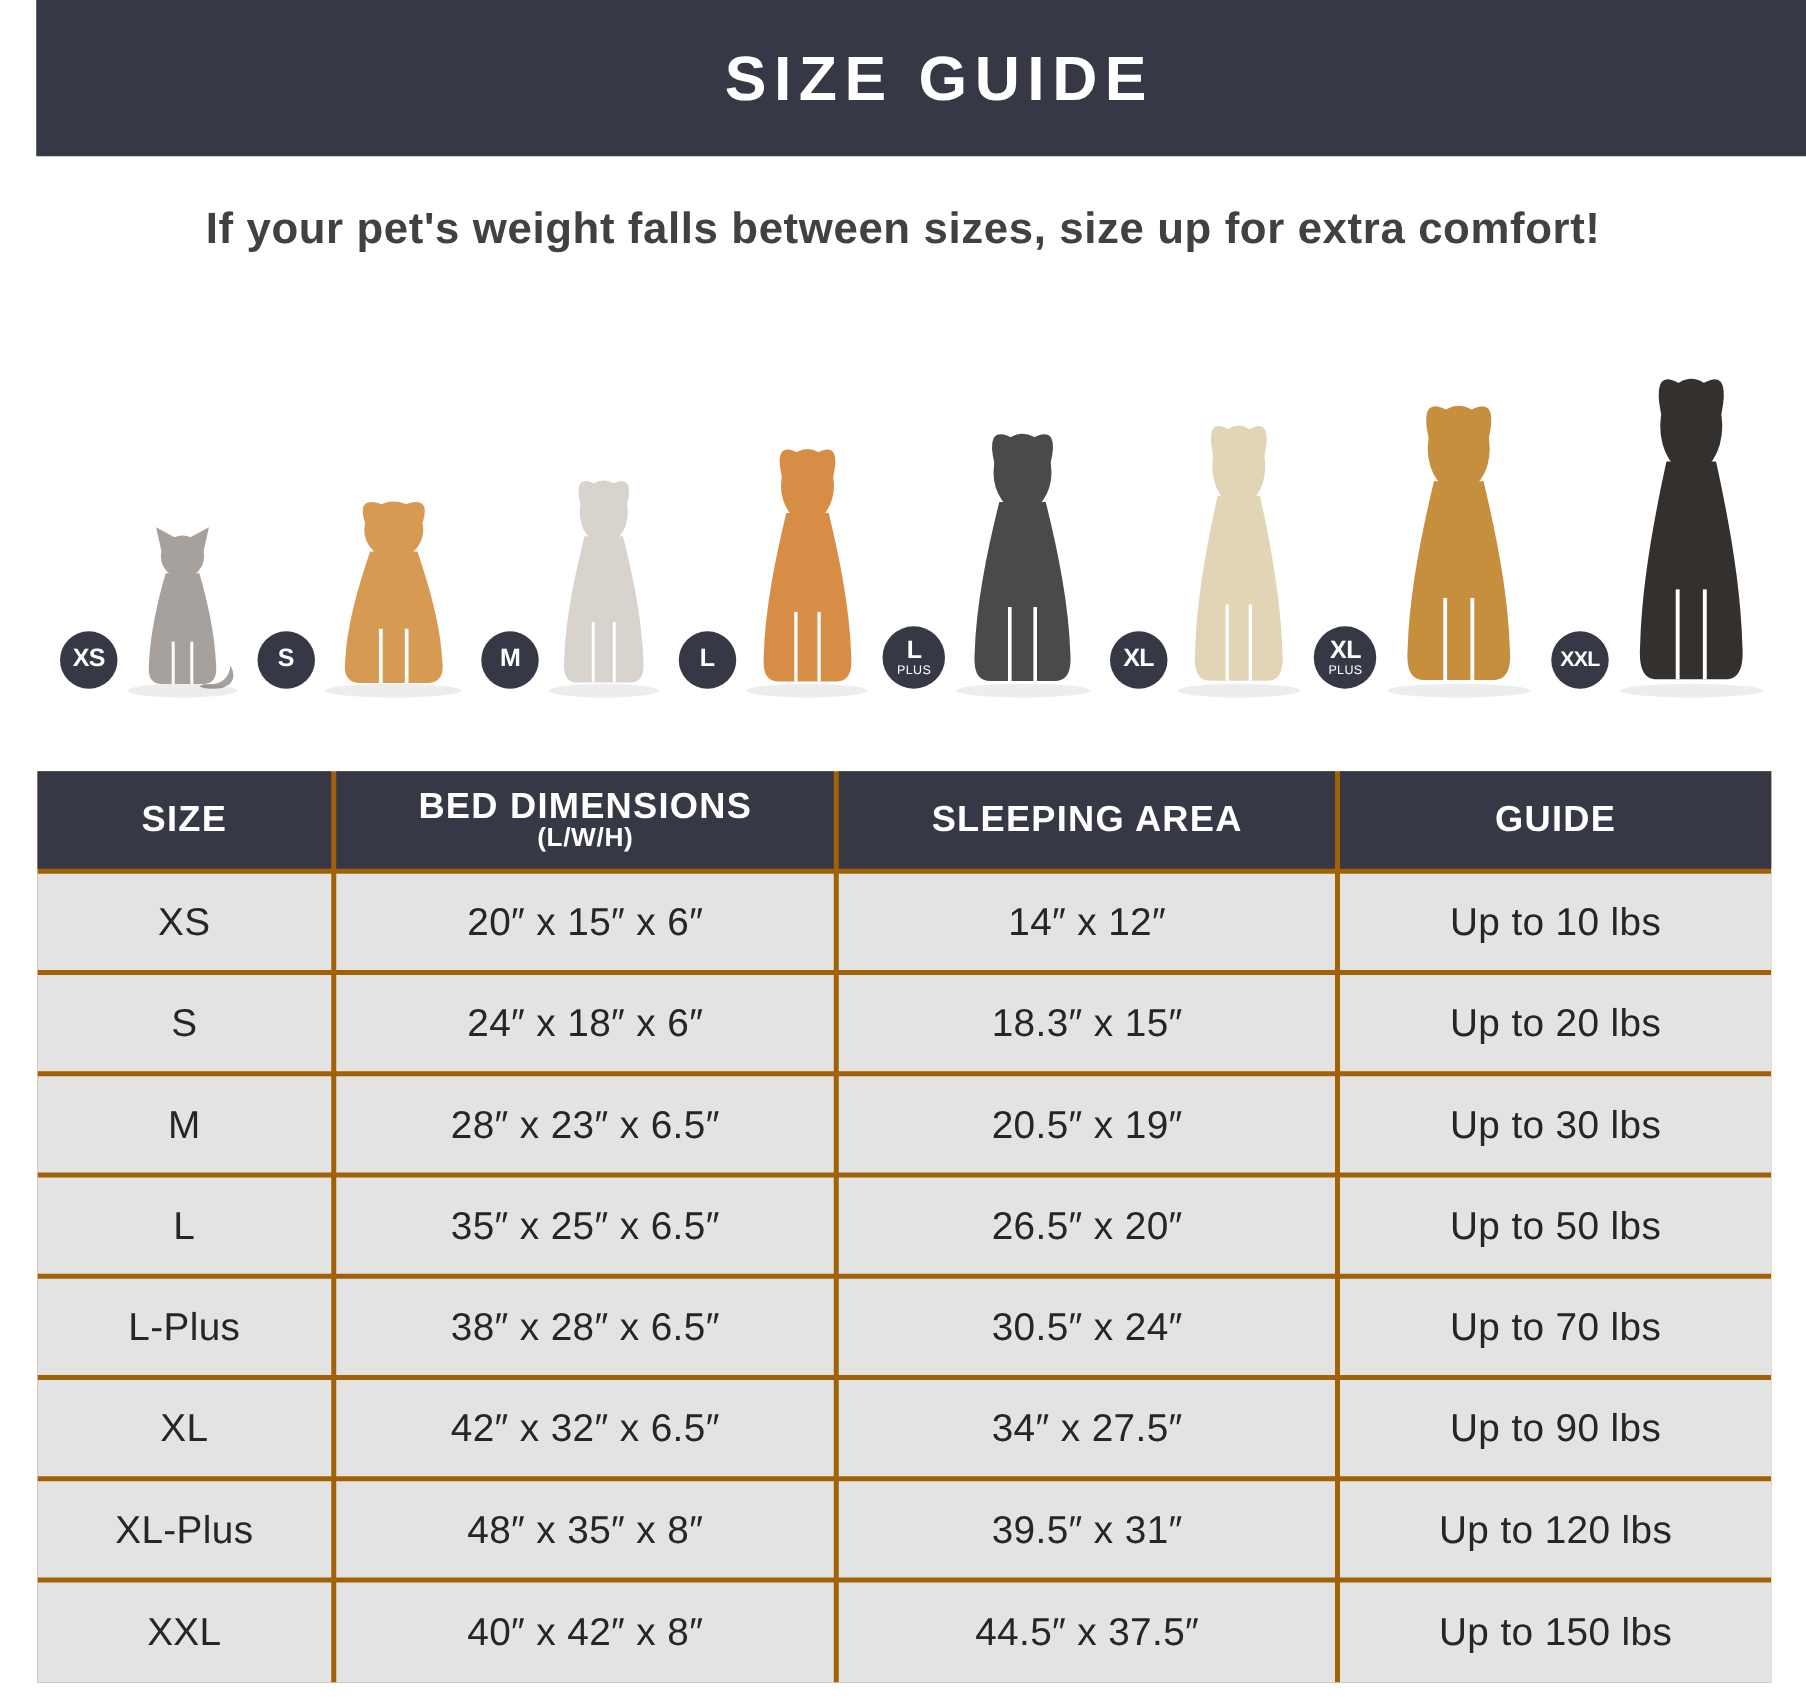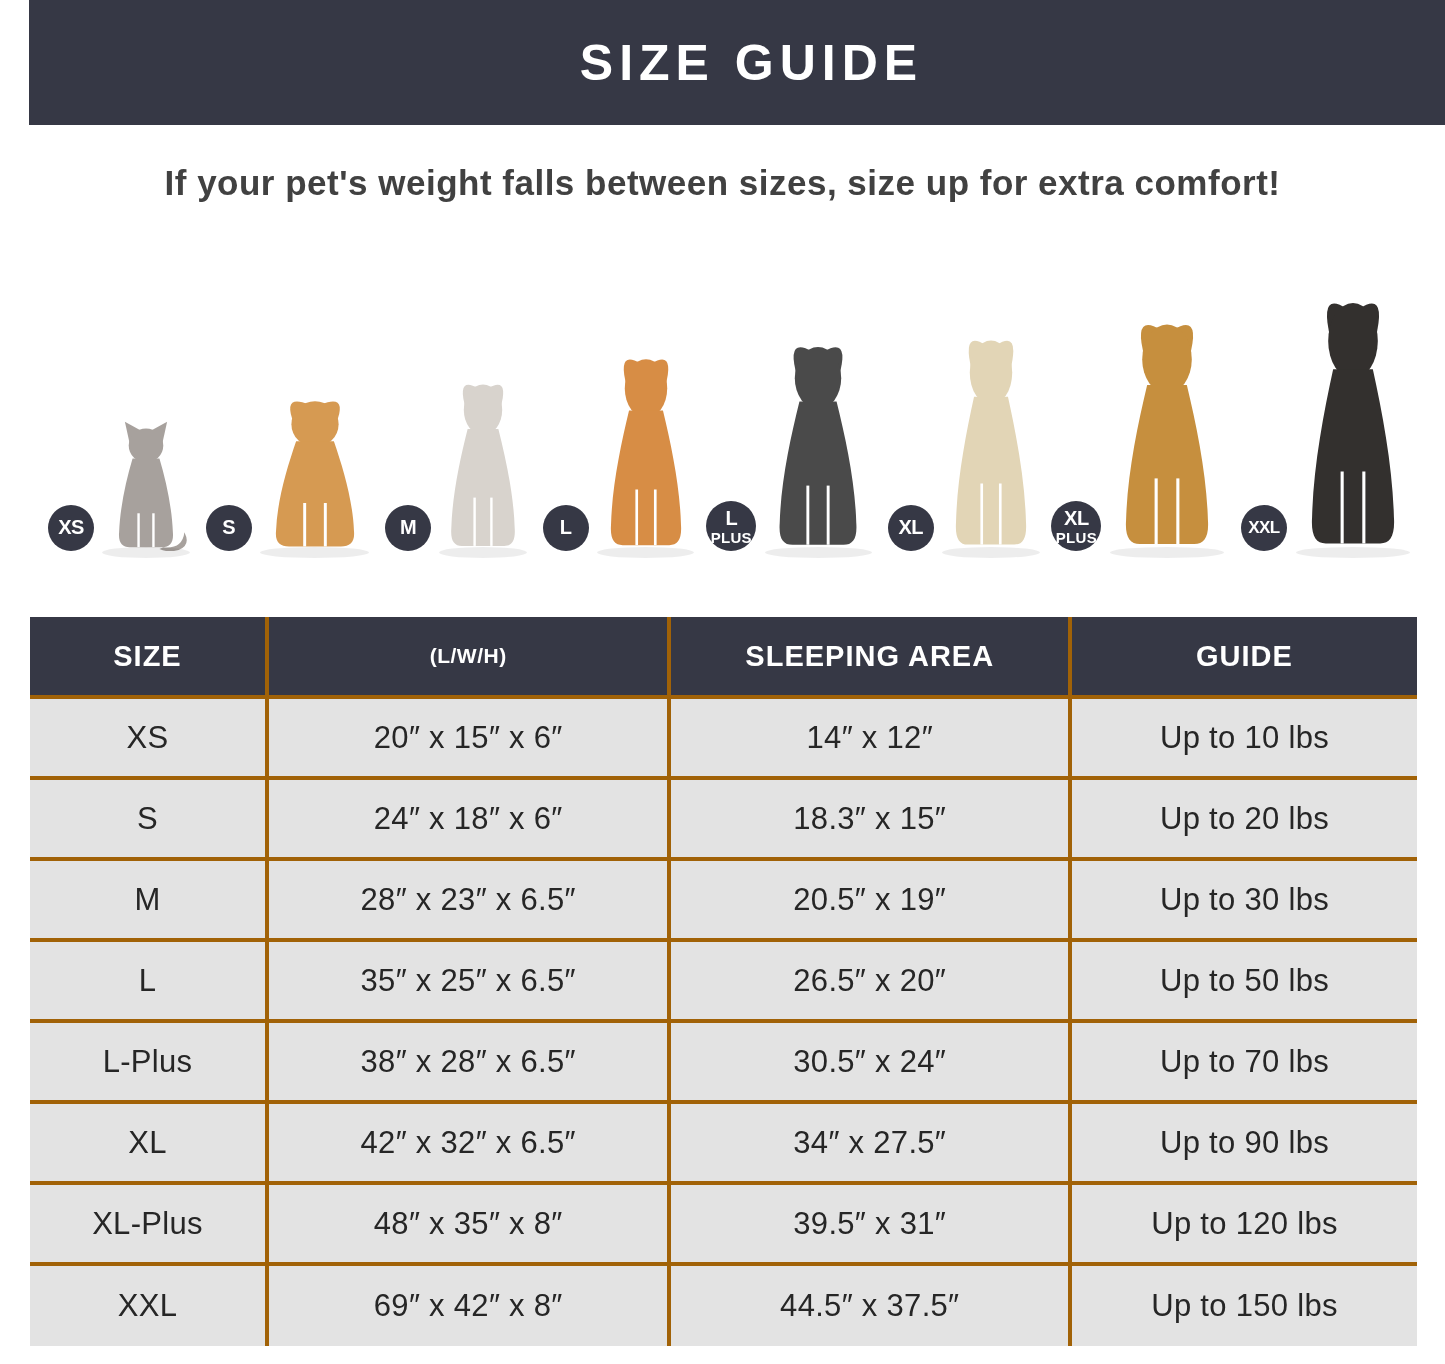--- a/index.html
+++ b/index.html
@@ -78,22 +78,22 @@
     justify-content: center;
     z-index: 2;
   }
   .badge .badge-main {
     font-size: 20px;
     font-weight: bold;
     line-height: 1;
     letter-spacing: -0.5px;
   }
   .badge .badge-sub {
-    font-size: 15px;
-    font-weight: bold;
+    font-size: 10px;
+    font-weight: normal;
     line-height: 1;
     margin-top: 2px;
     letter-spacing: 0.3px;
   }
   .badge.badge-plus { width: 50px; height: 50px; left: -54px; }
 
   
   .size-table {
     margin: 66px 28px 0 30px;
     display: grid;
@@ -243,20 +243,21 @@
   </div>
 
 </div>
 
 <div class="size-table">
 
   <div class="th">
     <span>SIZE</span>
   </div>
   <div class="th">
+    <span>BED DIMENSIONS</span>
     <span class="th-sub">(L/W/H)</span>
   </div>
   <div class="th">
     <span>SLEEPING AREA</span>
   </div>
   <div class="th">
     <span>GUIDE</span>
   </div>
 
   <div class="td">XS</div>
@@ -288,16 +289,16 @@
   <div class="td">42″ x 32″ x 6.5″</div>
   <div class="td">34″ x 27.5″</div>
   <div class="td">Up to 90 lbs</div>
 
   <div class="td">XL-Plus</div>
   <div class="td">48″ x 35″ x 8″</div>
   <div class="td">39.5″ x 31″</div>
   <div class="td">Up to 120 lbs</div>
 
   <div class="td">XXL</div>
-  <div class="td">69″ x 42″ x 8″</div>
+  <div class="td">40″ x 42″ x 8″</div>
   <div class="td">44.5″ x 37.5″</div>
   <div class="td">Up to 150 lbs</div>
 </div>
 
 </body></html>

